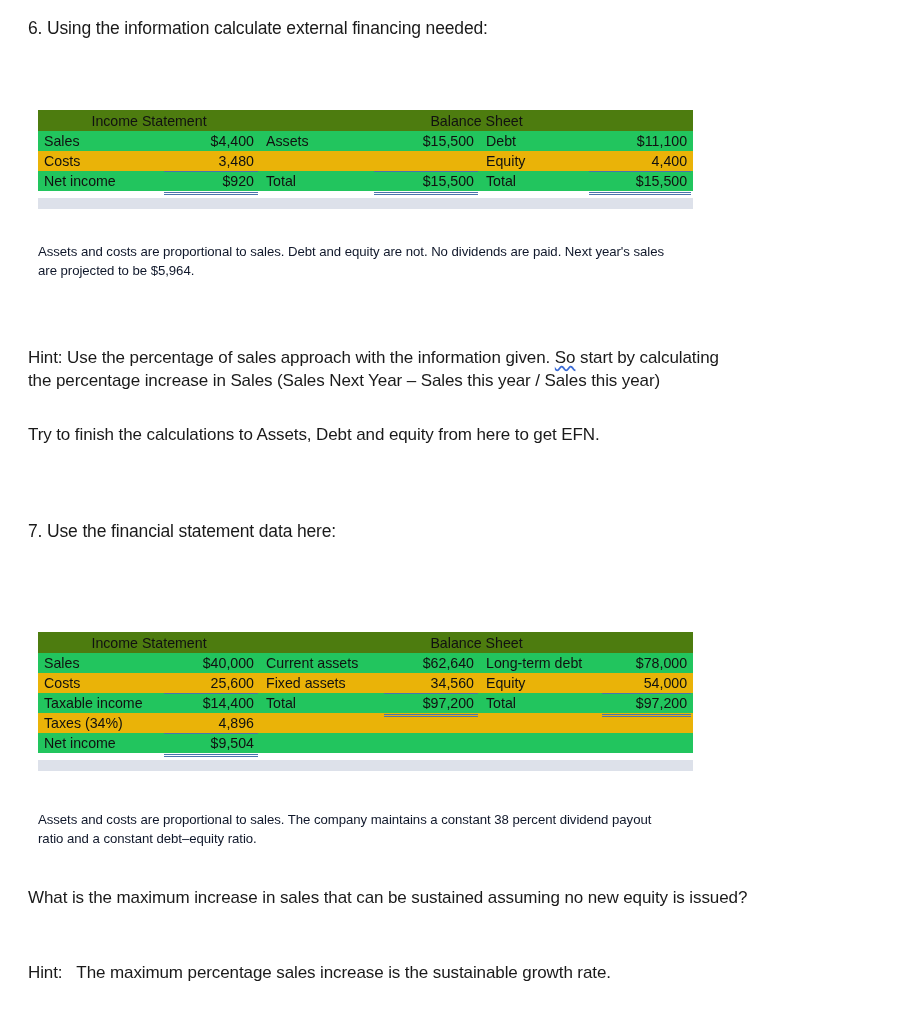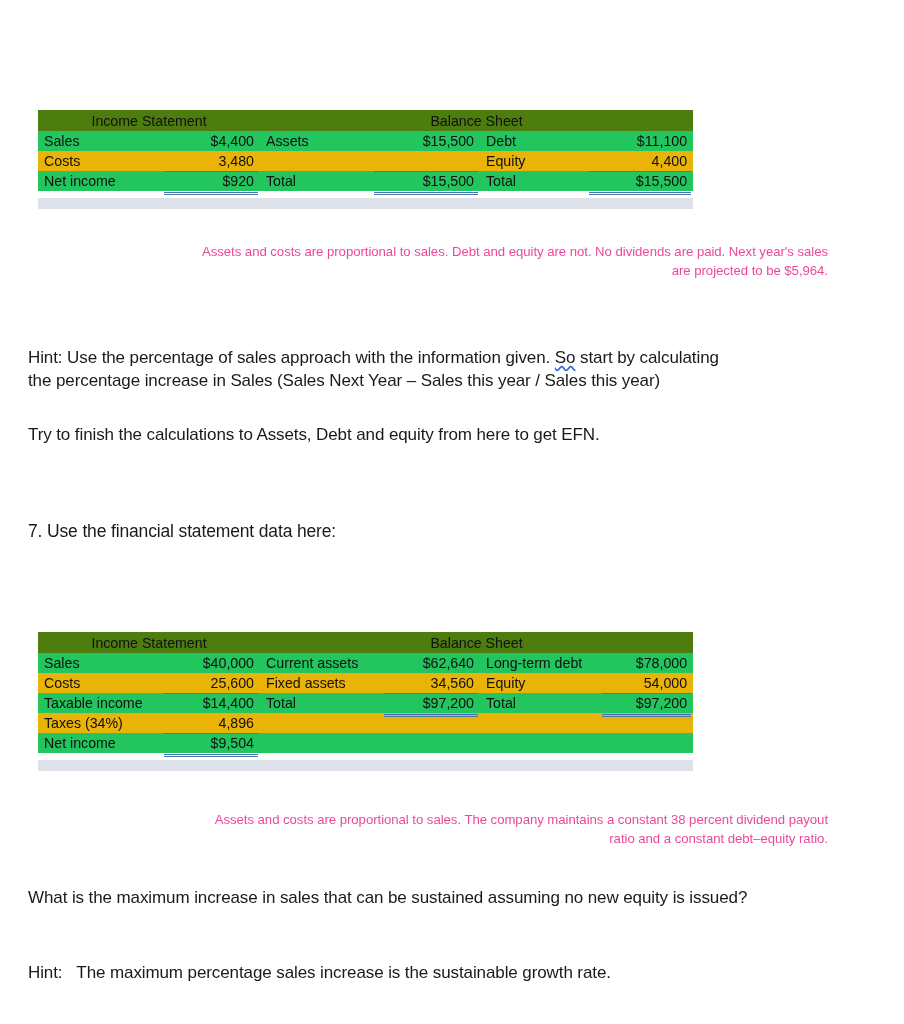--- a/index.html
+++ b/index.html
@@ -37,22 +37,21 @@
     font-size: 17px;
     line-height: 23px;
     letter-spacing: -0.1px;
     color: #1a1a1a;
   }
   .note {
     position: absolute;
     font-size: 13.2px;
     line-height: 19px;
     letter-spacing: -0.05px;
-    color: #ec4899;
-    text-align: right;
+    color: #0f172a;
   }
   .spell {
     text-decoration: underline wavy #3b6bd6;
     text-decoration-skip-ink: none;
     text-underline-offset: 2px;
   }
 
   
   .fin-table {
     position: absolute;
@@ -116,20 +115,21 @@
     border-top: 1.6px solid #4a74ad;
     border-bottom: 1.6px solid #4a74ad;
     height: 1.4px;
   }
 </style>
 </head>
 <body>
 
 <div class="page">
 
+  <div class="q-head" style="left:28px; top:18px;">6. Using the information calculate external financing needed:</div>
 
   <table class="fin-table" style="left:38px; top:110px; width:655px;">
     <colgroup>
       <col style="width:122px">
         <col style="width:100px">
       <col style="width:110px">
         <col style="width:110px">
       <col style="width:105px">
         <col style="width:108px">
     </colgroup>

